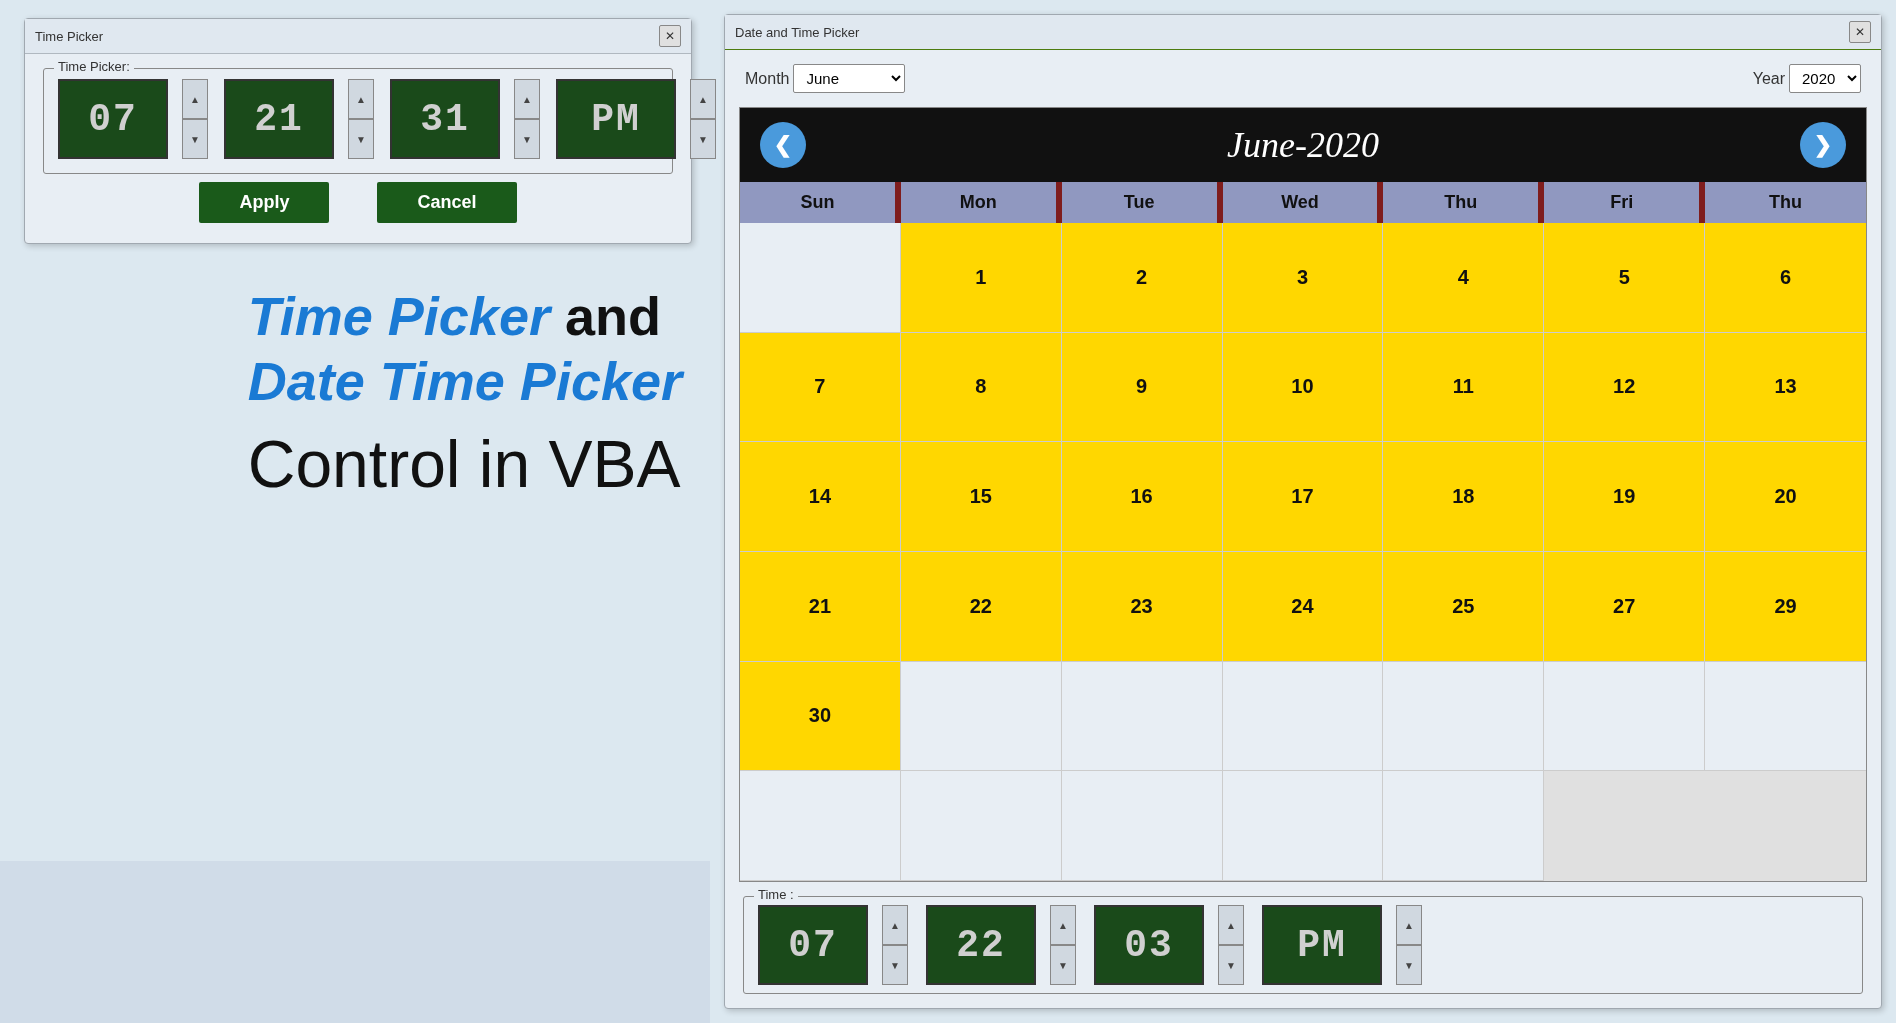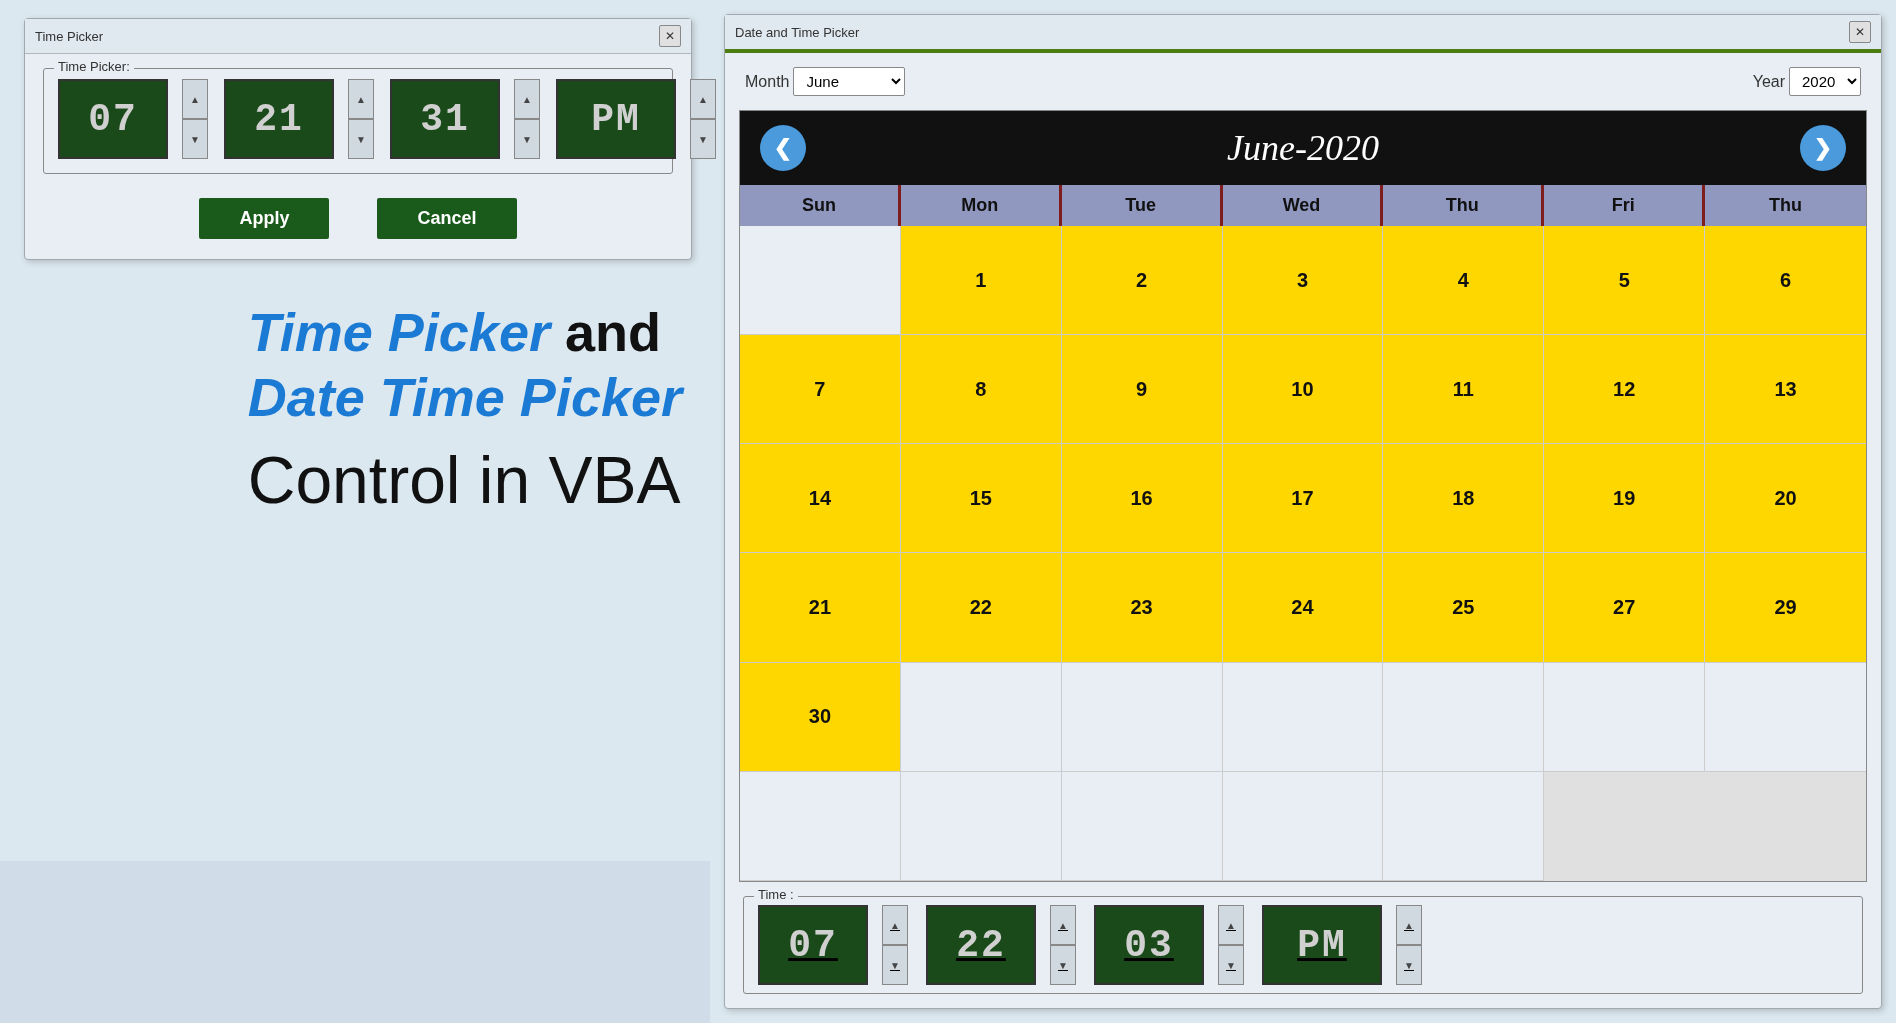--- a/index.html
+++ b/index.html
@@ -61,21 +61,21 @@
     }
 
     .time-picker-content {
       padding: 14px 18px 20px 18px;
     }
     .time-picker-group {
       border: 1.5px solid #888;
       border-radius: 3px;
       padding: 10px 14px 14px 14px;
       position: relative;
-      margin-bottom: 24px;
+      margin-bottom: 8px;
     }
     .time-picker-group-label {
       position: absolute;
       top: -10px;
       left: 10px;
       background: #e8eef4;
       padding: 0 4px;
       font-size: 13px;
       color: #333;
     }
@@ -195,21 +195,21 @@
       flex-direction: column;
       box-shadow: 2px 2px 6px rgba(0,0,0,0.2);
     }
 
     .dt-title-bar {
       display: flex;
       align-items: center;
       justify-content: space-between;
       padding: 6px 10px;
       background: #e0e8f0;
-      border-bottom: 4px solid #4d7c0f;
+      border-bottom: 1px solid #4d7c0f;
     }
     .dt-title {
       font-size: 13px;
       color: #333;
     }
 
     .dt-controls-row {
       display: flex;
       align-items: center;
       padding: 14px 20px;
@@ -271,21 +271,21 @@
       display: grid;
       grid-template-columns: repeat(7, 1fr);
       background: #9098c0;
     }
     .cal-day-label {
       text-align: center;
       padding: 10px 0;
       font-size: 18px;
       font-weight: bold;
       color: #111;
-      border-right: 3px solid #7f1d1d;
+      border-right: 6px solid #7f1d1d;
     }
     .cal-day-label:last-child { border-right: none; }
 
     .cal-grid {
       display: grid;
       grid-template-columns: repeat(7, 1fr);
       flex: 1;
       background: #e0e0e0;
     }
     .cal-cell {
@@ -322,21 +322,20 @@
     }
     .dt-time-group {
       border: 1.5px solid #888;
       border-radius: 3px;
       padding: 8px 14px;
       position: relative;
       display: flex;
       align-items: center;
       gap: 18px;
       flex: 1;
-      text-decoration: underline;
     }
     .dt-time-group-label {
       position: absolute;
       top: -10px;
       left: 10px;
       background: #e8eef4;
       padding: 0 4px;
       font-size: 13px;
       color: #333;
     }

